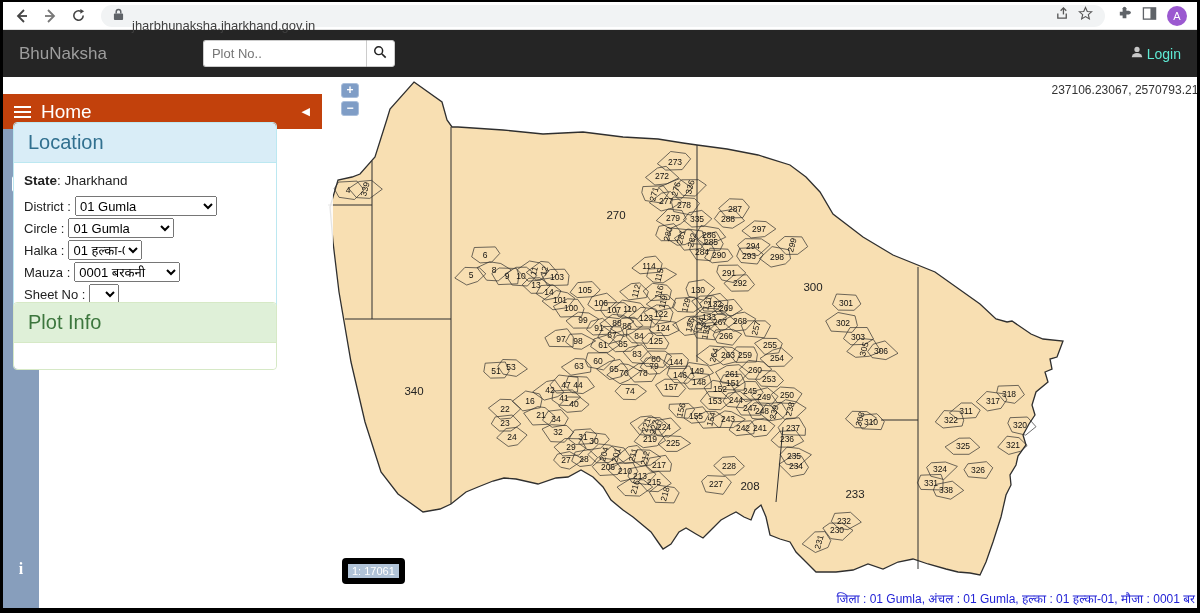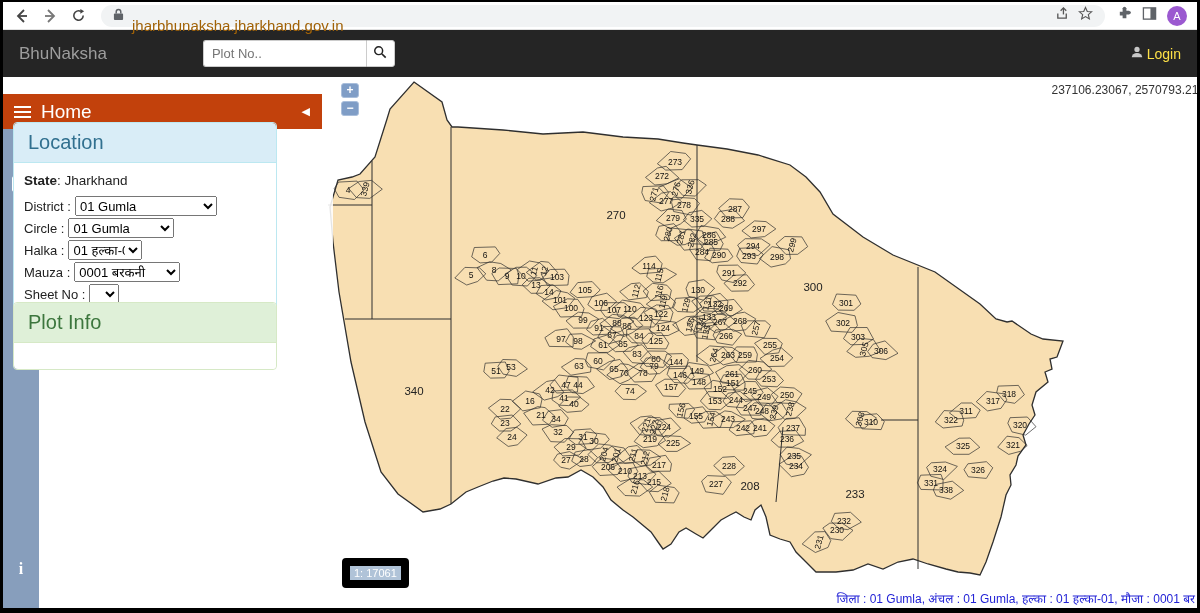--- a/index.html
+++ b/index.html
@@ -4,38 +4,38 @@
 <style>
   html,body{margin:0;padding:0;background:#888;}
   *{box-sizing:border-box;}
   #screen{position:relative;width:1200px;height:613px;background:#fff;
     border-left:3px solid #000;border-right:3px solid #000;border-top:2px solid #000;border-bottom:5px solid #000;
     font-family:"Liberation Sans","DejaVu Sans",sans-serif;overflow:hidden;}
   
   .browser-bar{height:28px;background:#fff;display:flex;align-items:center;gap:6px;padding:0 8px;border-bottom:1px solid #e0e0e0;}
   .nav-btn{width:22px;height:22px;display:flex;align-items:center;justify-content:center;border-radius:50%;cursor:pointer;flex:0 0 auto;}
   .omnibox{flex:1;height:22px;background:#f1f3f4;border-radius:11px;display:flex;align-items:center;gap:8px;padding:0 12px;margin:0 6px;}
-  .omnibox .url{font-size:15px;color:#a16207;flex:1;margin-top:20px;}
+  .omnibox .url{font-size:13px;color:#404040;flex:1;margin-top:20px;}
   .chrome-right{display:flex;align-items:center;gap:10px;padding-right:2px;}
   .avatar{width:20px;height:20px;border-radius:50%;background:#9b59d0;color:#fff;font-size:11px;display:flex;align-items:center;justify-content:center;}
   
   .app-header{height:47px;background:#252525;display:flex;align-items:center;padding:0 16px;}
   .brand{color:#9d9d9d;font-size:17px;margin-right:96px;}
   .search-group{display:flex;height:27px;}
   .search-input{width:163px;height:27px;border:1px solid #ccc;border-right:none;border-radius:3px 0 0 3px;padding:0 8px;font-size:13px;outline:none;}
   .search-btn{width:29px;height:27px;background:#fff;border:1px solid #ccc;border-radius:0 3px 3px 0;display:flex;align-items:center;justify-content:center;cursor:pointer;}
-  .login{margin-left:auto;color:#fde047;font-size:14px;display:flex;align-items:center;gap:3px;cursor:pointer;}
+  .login{margin-left:auto;color:#5eead4;font-size:14px;display:flex;align-items:center;gap:3px;cursor:pointer;}
   
   #content{position:relative;height:533px;background:#fff;overflow:hidden;}
   #map-svg{position:absolute;left:0;top:0;}
   .coords{position:absolute;top:6px;right:-8px;font-size:12px;color:#333;white-space:nowrap;}
   .status-line{position:absolute;bottom:3px;right:2px;font-size:12px;color:#2323d6;white-space:nowrap;font-family:"Liberation Sans","DejaVu Sans",sans-serif;}
   .zoom-ctl{position:absolute;left:338px;top:6px;display:flex;flex-direction:column;gap:3px;}
   .zoom-btn{width:18px;height:15px;background:#7f9dc6;border:1px solid #a9bedb;border-radius:3px;color:#fff;font-size:12px;font-weight:bold;line-height:12px;text-align:center;cursor:pointer;}
-  .scale-badge{position:absolute;left:339px;top:481px;background:#b0c3d8;border:8px solid #000000;border-radius:4px;color:#fff;font-size:11px;padding:0 4px;line-height:14px;}
+  .scale-badge{position:absolute;left:339px;top:481px;background:#b0c3d8;border:6px solid #000000;border-radius:4px;color:#fff;font-size:11px;padding:0 4px;line-height:14px;}
   
   .home-bar{position:absolute;left:0;top:17px;width:319px;height:35px;background:#c2410c;display:flex;align-items:center;color:#fff;z-index:5;}
   .hamburger{width:38px;display:flex;flex-direction:column;gap:3px;align-items:center;cursor:pointer;}
   .hamburger span{display:block;width:17px;height:2px;background:#fff;}
   .home-title{font-size:19px;}
   .collapse-arrow{margin-left:auto;margin-right:12px;font-size:11px;cursor:pointer;}
   .side-strip{position:absolute;left:0;top:52px;bottom:0;width:36px;background:#879ebc;z-index:4;display:flex;flex-direction:column;align-items:center;padding-top:8px;gap:14px;}
   .strip-icon{width:22px;height:22px;display:flex;align-items:center;justify-content:center;cursor:pointer;}
   .info-bottom{margin-top:auto;margin-bottom:32px;color:#fff;font-family:"Liberation Serif","DejaVu Serif",serif;font-weight:bold;font-size:16px;cursor:pointer;}
   .panel-backdrop{position:absolute;left:36px;top:52px;bottom:0;width:294px;background:rgba(255,255,255,0.88);z-index:3;}

